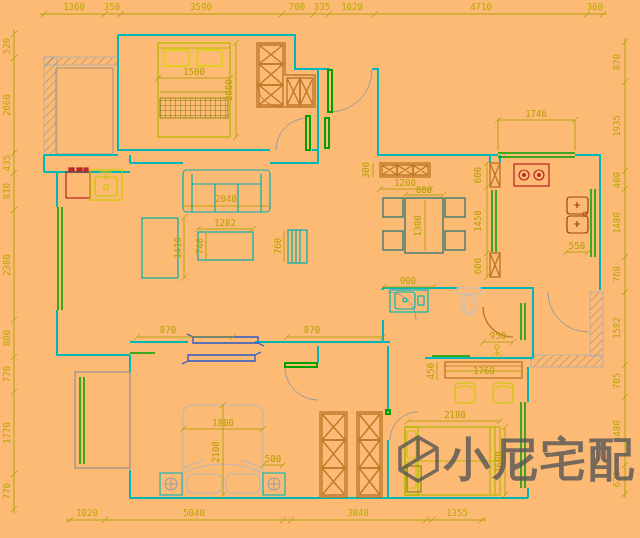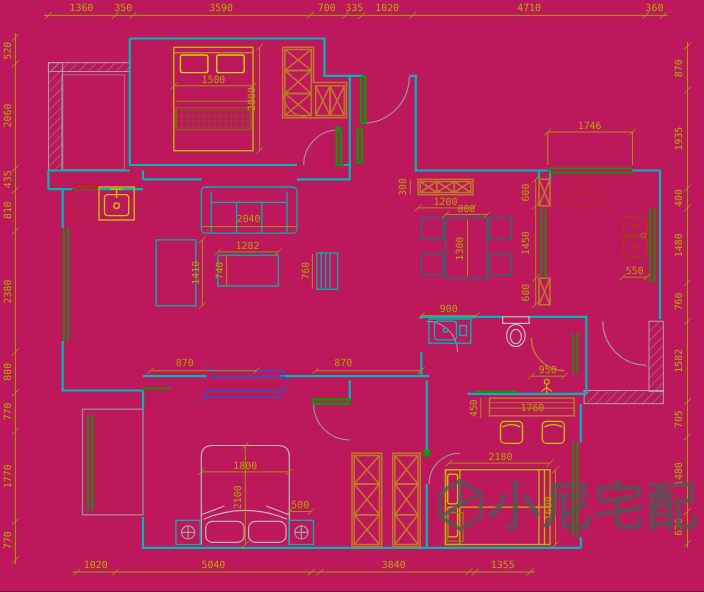--- a/index.html
+++ b/index.html
@@ -1,16 +1,16 @@
 <!DOCTYPE html>
 <html><head>
 <meta charset="utf-8">
 <style>
   html,body{margin:0;padding:0;background:#000;}
-  .canvas{position:relative;width:640px;height:538px;background:#be185d;overflow:hidden;
+  .canvas{position:relative;width:640px;height:538px;background:#fdba74;overflow:hidden;
           font-family:"DejaVu Sans Mono", monospace;}
   svg{display:block;}
   text{font-family:"DejaVu Sans Mono", monospace;}
   .dimtxt{fill:#b4aa00;font-size:9px;}
   .dimtxt2{fill:#b4a000;font-size:9px;}
   .wm{font-family:"DejaVu Sans", sans-serif;font-weight:bold;}
 </style>
 </head>
 <body>
 

